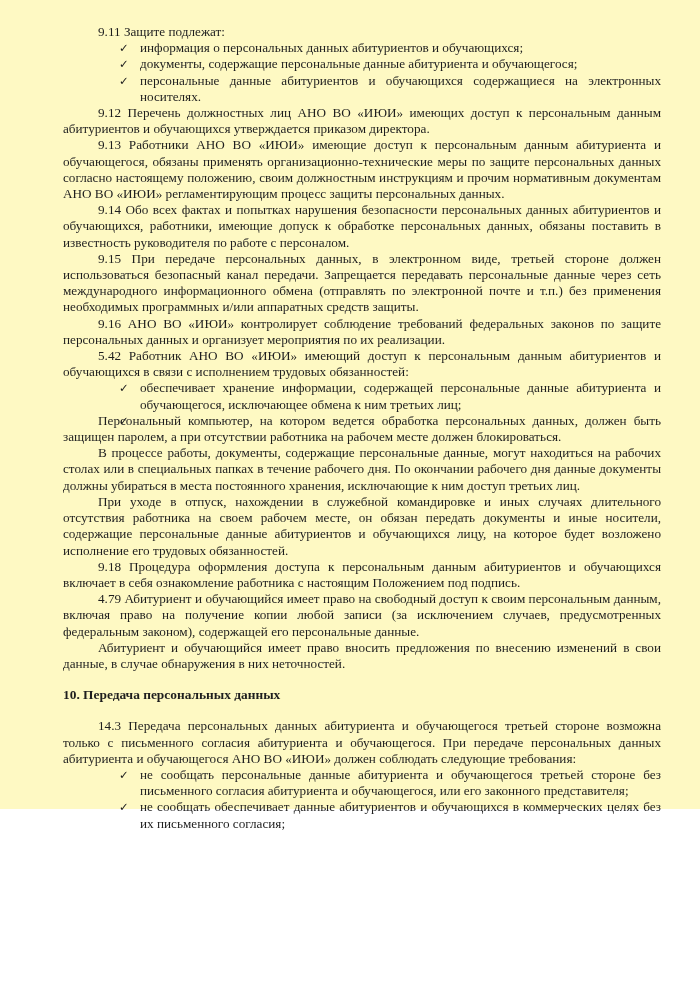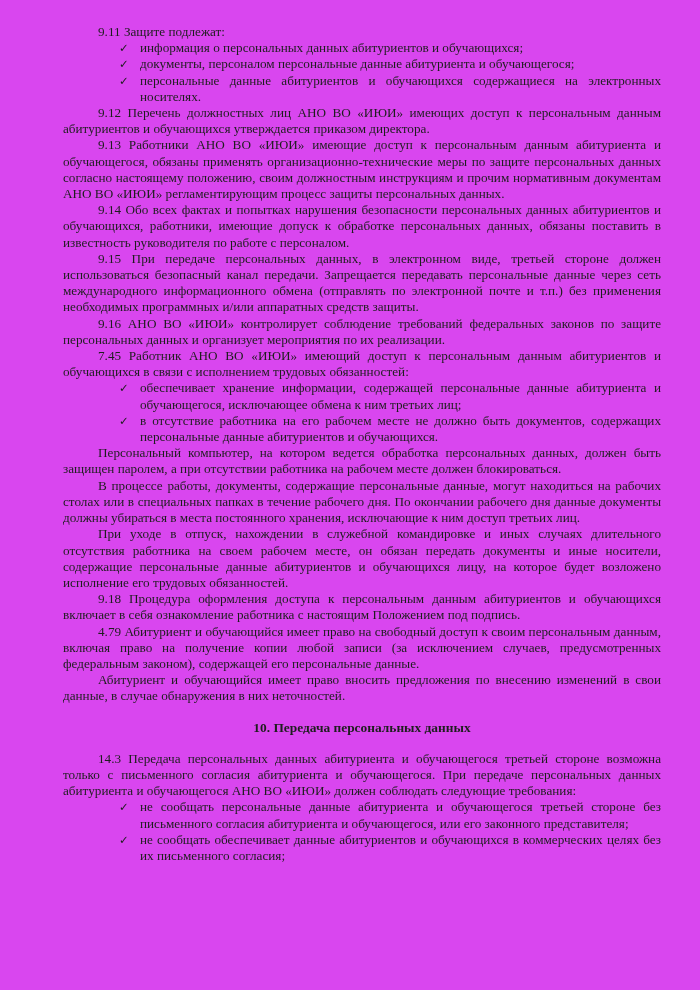--- a/index.html
+++ b/index.html
@@ -10,23 +10,23 @@
   body {
     width: 700px;
     height: 990px;
     overflow: hidden;
     font-family: "Liberation Serif", "DejaVu Serif", serif;
     color: #1e1e1e;
   }
   .page {
     box-sizing: border-box;
     width: 700px;
-    height: 990px;
+    height: 809px;
     padding: 24px 39px 0 63px;
-    background: #d946ef;
+    background: #fef9c3;
   }
   .para {
     margin: 0;
     font-size: 13.2px;
     line-height: 16.2px;
     text-align: justify;
     text-indent: 35px;
   }
   .bullet {
     position: relative;
@@ -42,40 +42,39 @@
     top: 0;
     font-family: "DejaVu Sans", sans-serif;
     font-size: 11.5px;
     color: #1e1e1e;
   }
   .heading {
     margin: 15px 0 15px 0;
     font-size: 13.4px;
     line-height: 16.2px;
     font-weight: bold;
-    text-align: center;
     text-indent: 0;
   }
 </style>
 </head>
 <body>
 
 <div class="page">
     <p class="para">9.11 Защите подлежат:</p>
     <div class="bullet"><span class="check">✓</span><span>информация о персональных данных абитуриентов и обучающихся;</span></div>
-    <div class="bullet"><span class="check">✓</span><span>документы, персоналом персональные данные абитуриента и обучающегося;</span></div>
+    <div class="bullet"><span class="check">✓</span><span>документы, содержащие персональные данные абитуриента и обучающегося;</span></div>
     <div class="bullet"><span class="check">✓</span><span>персональные данные абитуриентов и обучающихся содержащиеся на электронных носителях.</span></div>
     <p class="para">9.12 Перечень должностных лиц АНО ВО «ИЮИ» имеющих доступ к персональным данным абитуриентов и обучающихся утверждается приказом директора.</p>
     <p class="para">9.13 Работники АНО ВО «ИЮИ» имеющие доступ к персональным данным абитуриента и обучающегося, обязаны применять организационно-технические меры по защите персональных данных согласно настоящему положению, своим должностным инструкциям и прочим нормативным документам АНО ВО «ИЮИ» регламентирующим процесс защиты персональных данных.</p>
     <p class="para">9.14 Обо всех фактах и попытках нарушения безопасности персональных данных абитуриентов и обучающихся, работники, имеющие допуск к обработке персональных данных, обязаны поставить в известность руководителя по работе с персоналом.</p>
     <p class="para">9.15 При передаче персональных данных, в электронном виде, третьей стороне должен использоваться безопасный канал передачи. Запрещается передавать персональные данные через сеть международного информационного обмена (отправлять по электронной почте и т.п.) без применения необходимых программных и/или аппаратных средств защиты.</p>
     <p class="para">9.16 АНО ВО «ИЮИ» контролирует соблюдение требований федеральных законов по защите персональных данных и организует мероприятия по их реализации.</p>
-    <p class="para">7.45 Работник АНО ВО «ИЮИ» имеющий доступ к персональным данным абитуриентов и обучающихся в связи с исполнением трудовых обязанностей:</p>
+    <p class="para">5.42 Работник АНО ВО «ИЮИ» имеющий доступ к персональным данным абитуриентов и обучающихся в связи с исполнением трудовых обязанностей:</p>
     <div class="bullet"><span class="check">✓</span><span>обеспечивает хранение информации, содержащей персональные данные абитуриента и обучающегося, исключающее обмена к ним третьих лиц;</span></div>
-    <div class="bullet"><span class="check">✓</span><span>в отсутствие работника на его рабочем месте не должно быть документов, содержащих персональные данные абитуриентов и обучающихся.</span></div>
+    <div class="bullet"><span class="check">✓</span></div>
     <p class="para">Персональный компьютер, на котором ведется обработка персональных данных, должен быть защищен паролем, а при отсутствии работника на рабочем месте должен блокироваться.</p>
     <p class="para">В процессе работы, документы, содержащие персональные данные, могут находиться на рабочих столах или в специальных папках в течение рабочего дня. По окончании рабочего дня данные документы должны убираться в места постоянного хранения, исключающие к ним доступ третьих лиц.</p>
     <p class="para">При уходе в отпуск, нахождении в служебной командировке и иных случаях длительного отсутствия работника на своем рабочем месте, он обязан передать документы и иные носители, содержащие персональные данные абитуриентов и обучающихся лицу, на которое будет возложено исполнение его трудовых обязанностей.</p>
     <p class="para">9.18 Процедура оформления доступа к персональным данным абитуриентов и обучающихся включает в себя ознакомление работника с настоящим Положением под подпись.</p>
     <p class="para">4.79 Абитуриент и обучающийся имеет право на свободный доступ к своим персональным данным, включая право на получение копии любой записи (за исключением случаев, предусмотренных федеральным законом), содержащей его персональные данные.</p>
     <p class="para">Абитуриент и обучающийся имеет право вносить предложения по внесению изменений в свои данные, в случае обнаружения в них неточностей.</p>
     <h3 class="heading">10. Передача персональных данных</h3>
     <p class="para">14.3 Передача персональных данных абитуриента и обучающегося третьей стороне возможна только с письменного согласия абитуриента и обучающегося. При передаче персональных данных абитуриента и обучающегося АНО ВО «ИЮИ» должен соблюдать следующие требования:</p>
     <div class="bullet"><span class="check">✓</span><span>не сообщать персональные данные абитуриента и обучающегося третьей стороне без письменного согласия абитуриента и обучающегося, или его законного представителя;</span></div>
     <div class="bullet"><span class="check">✓</span><span>не сообщать обеспечивает данные абитуриентов и обучающихся в коммерческих целях без их письменного согласия;</span></div>

